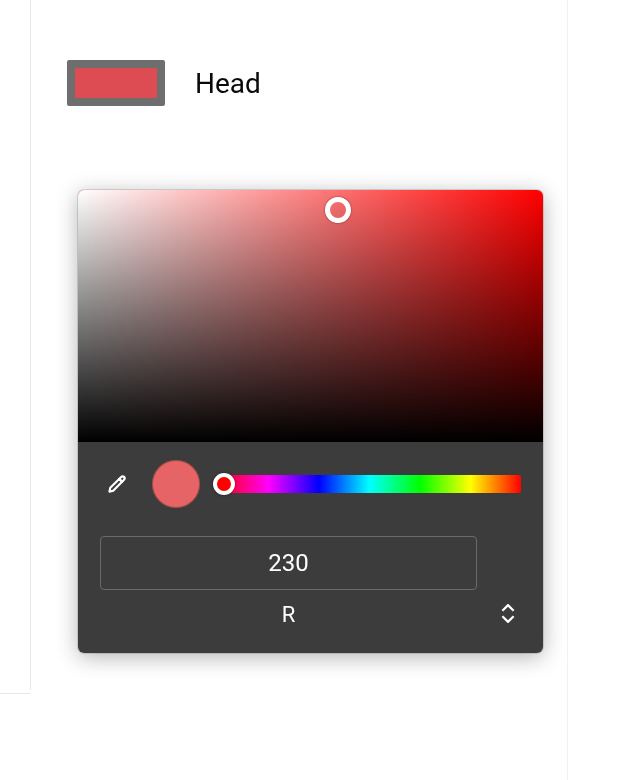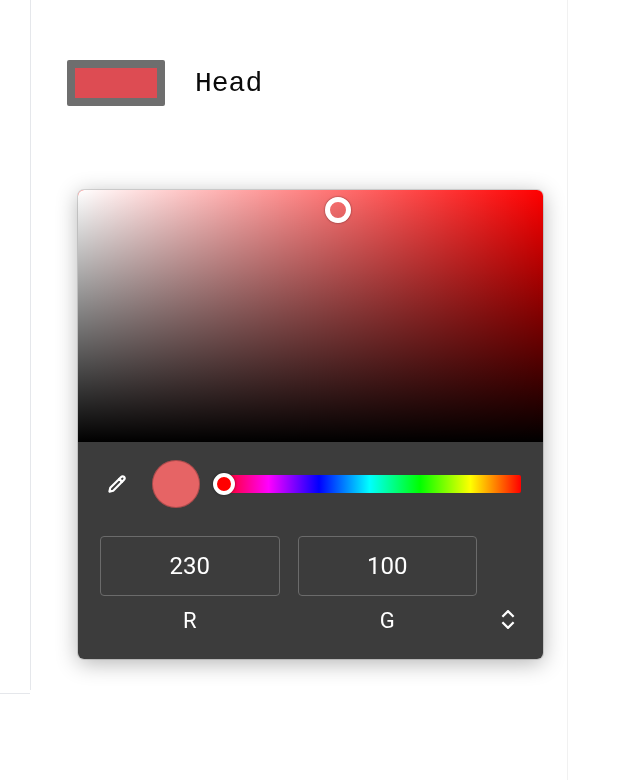--- a/index.html
+++ b/index.html
@@ -56,21 +56,20 @@
     font-weight: 400;
     color: #0a0a0a;
     margin-top: 62px;
     margin-bottom: 0;
   }
   .color-row {
     display: flex;
     align-items: center;
     gap: 30px;
     margin-top: 60px;
-    font-family: Liberation Mono, monospace;
   }
   .swatch {
     width: 98px;
     height: 46px;
     border: 8px solid #6e6e6e;
     border-radius: 2px;
     box-sizing: border-box;
     cursor: pointer;
   }
   .swatch-label {
@@ -164,21 +163,21 @@
   }
   .rgb-field {
     flex: 1;
     display: flex;
     flex-direction: column;
     align-items: center;
     gap: 12px;
   }
   .rgb-input {
     width: 100%;
-    height: 60px;
+    height: 54px;
     background: transparent;
     border: 1px solid #6b6b6b;
     border-radius: 4px;
     color: #fff;
     font-size: 24px;
     text-align: center;
     box-sizing: border-box;
     font-family: inherit;
   }
   .rgb-label {
@@ -232,24 +231,20 @@
       <div class="hue-track">
         <div class="hue-handle" style="left:2%;background:#ff0000"></div>
       </div>
     </div>
 
     <div class="row-inputs">
       <div class="rgb-field">
         <input class="rgb-input" value="230" style="">
         <div class="rgb-label">R</div>
       </div>
-      <div class="rgb-field">
-        <input class="rgb-input" value="100" style="">
-        <div class="rgb-label">G</div>
-      </div>
       <div class="mode-toggle">
         <svg width="14" height="9" viewBox="0 0 12 8">
             <path d="M1 6l5-5 5 5" fill="none" stroke="currentColor" stroke-width="2"></path>
           </svg>
         <svg width="14" height="9" viewBox="0 0 12 8">
             <path d="M1 2l5 5 5-5" fill="none" stroke="currentColor" stroke-width="2"></path>
           </svg>
       </div>
     </div>
   </div>

